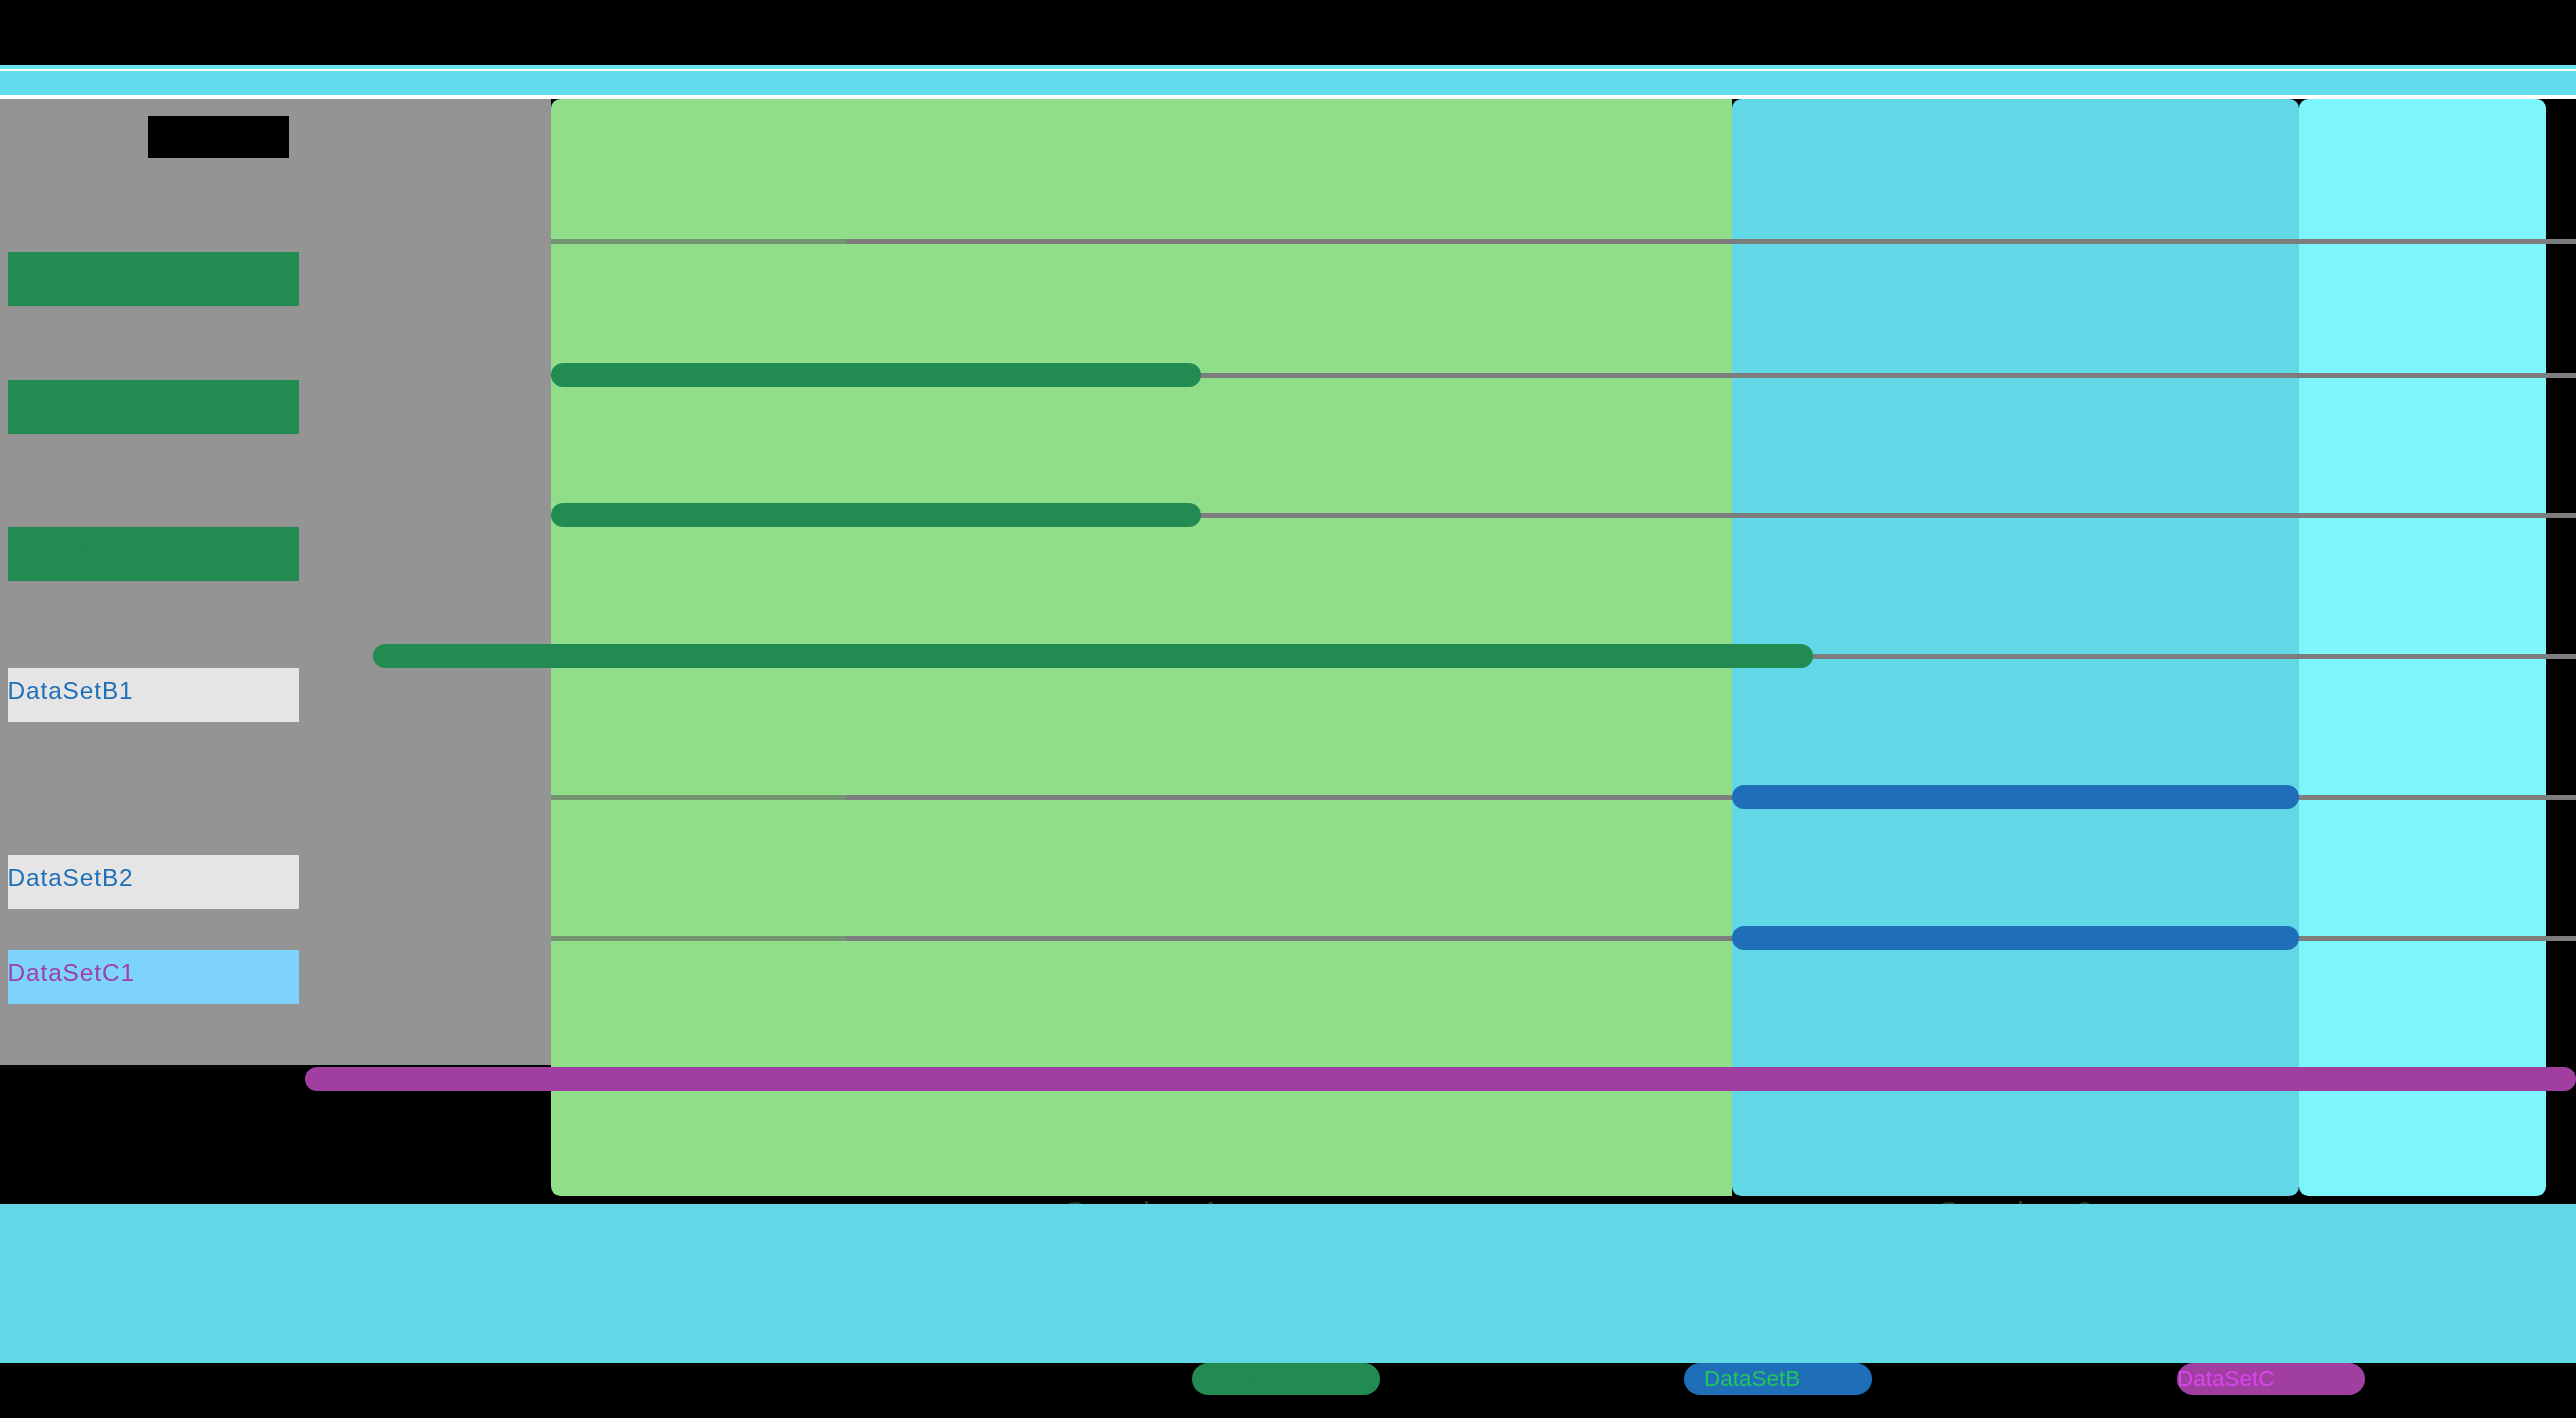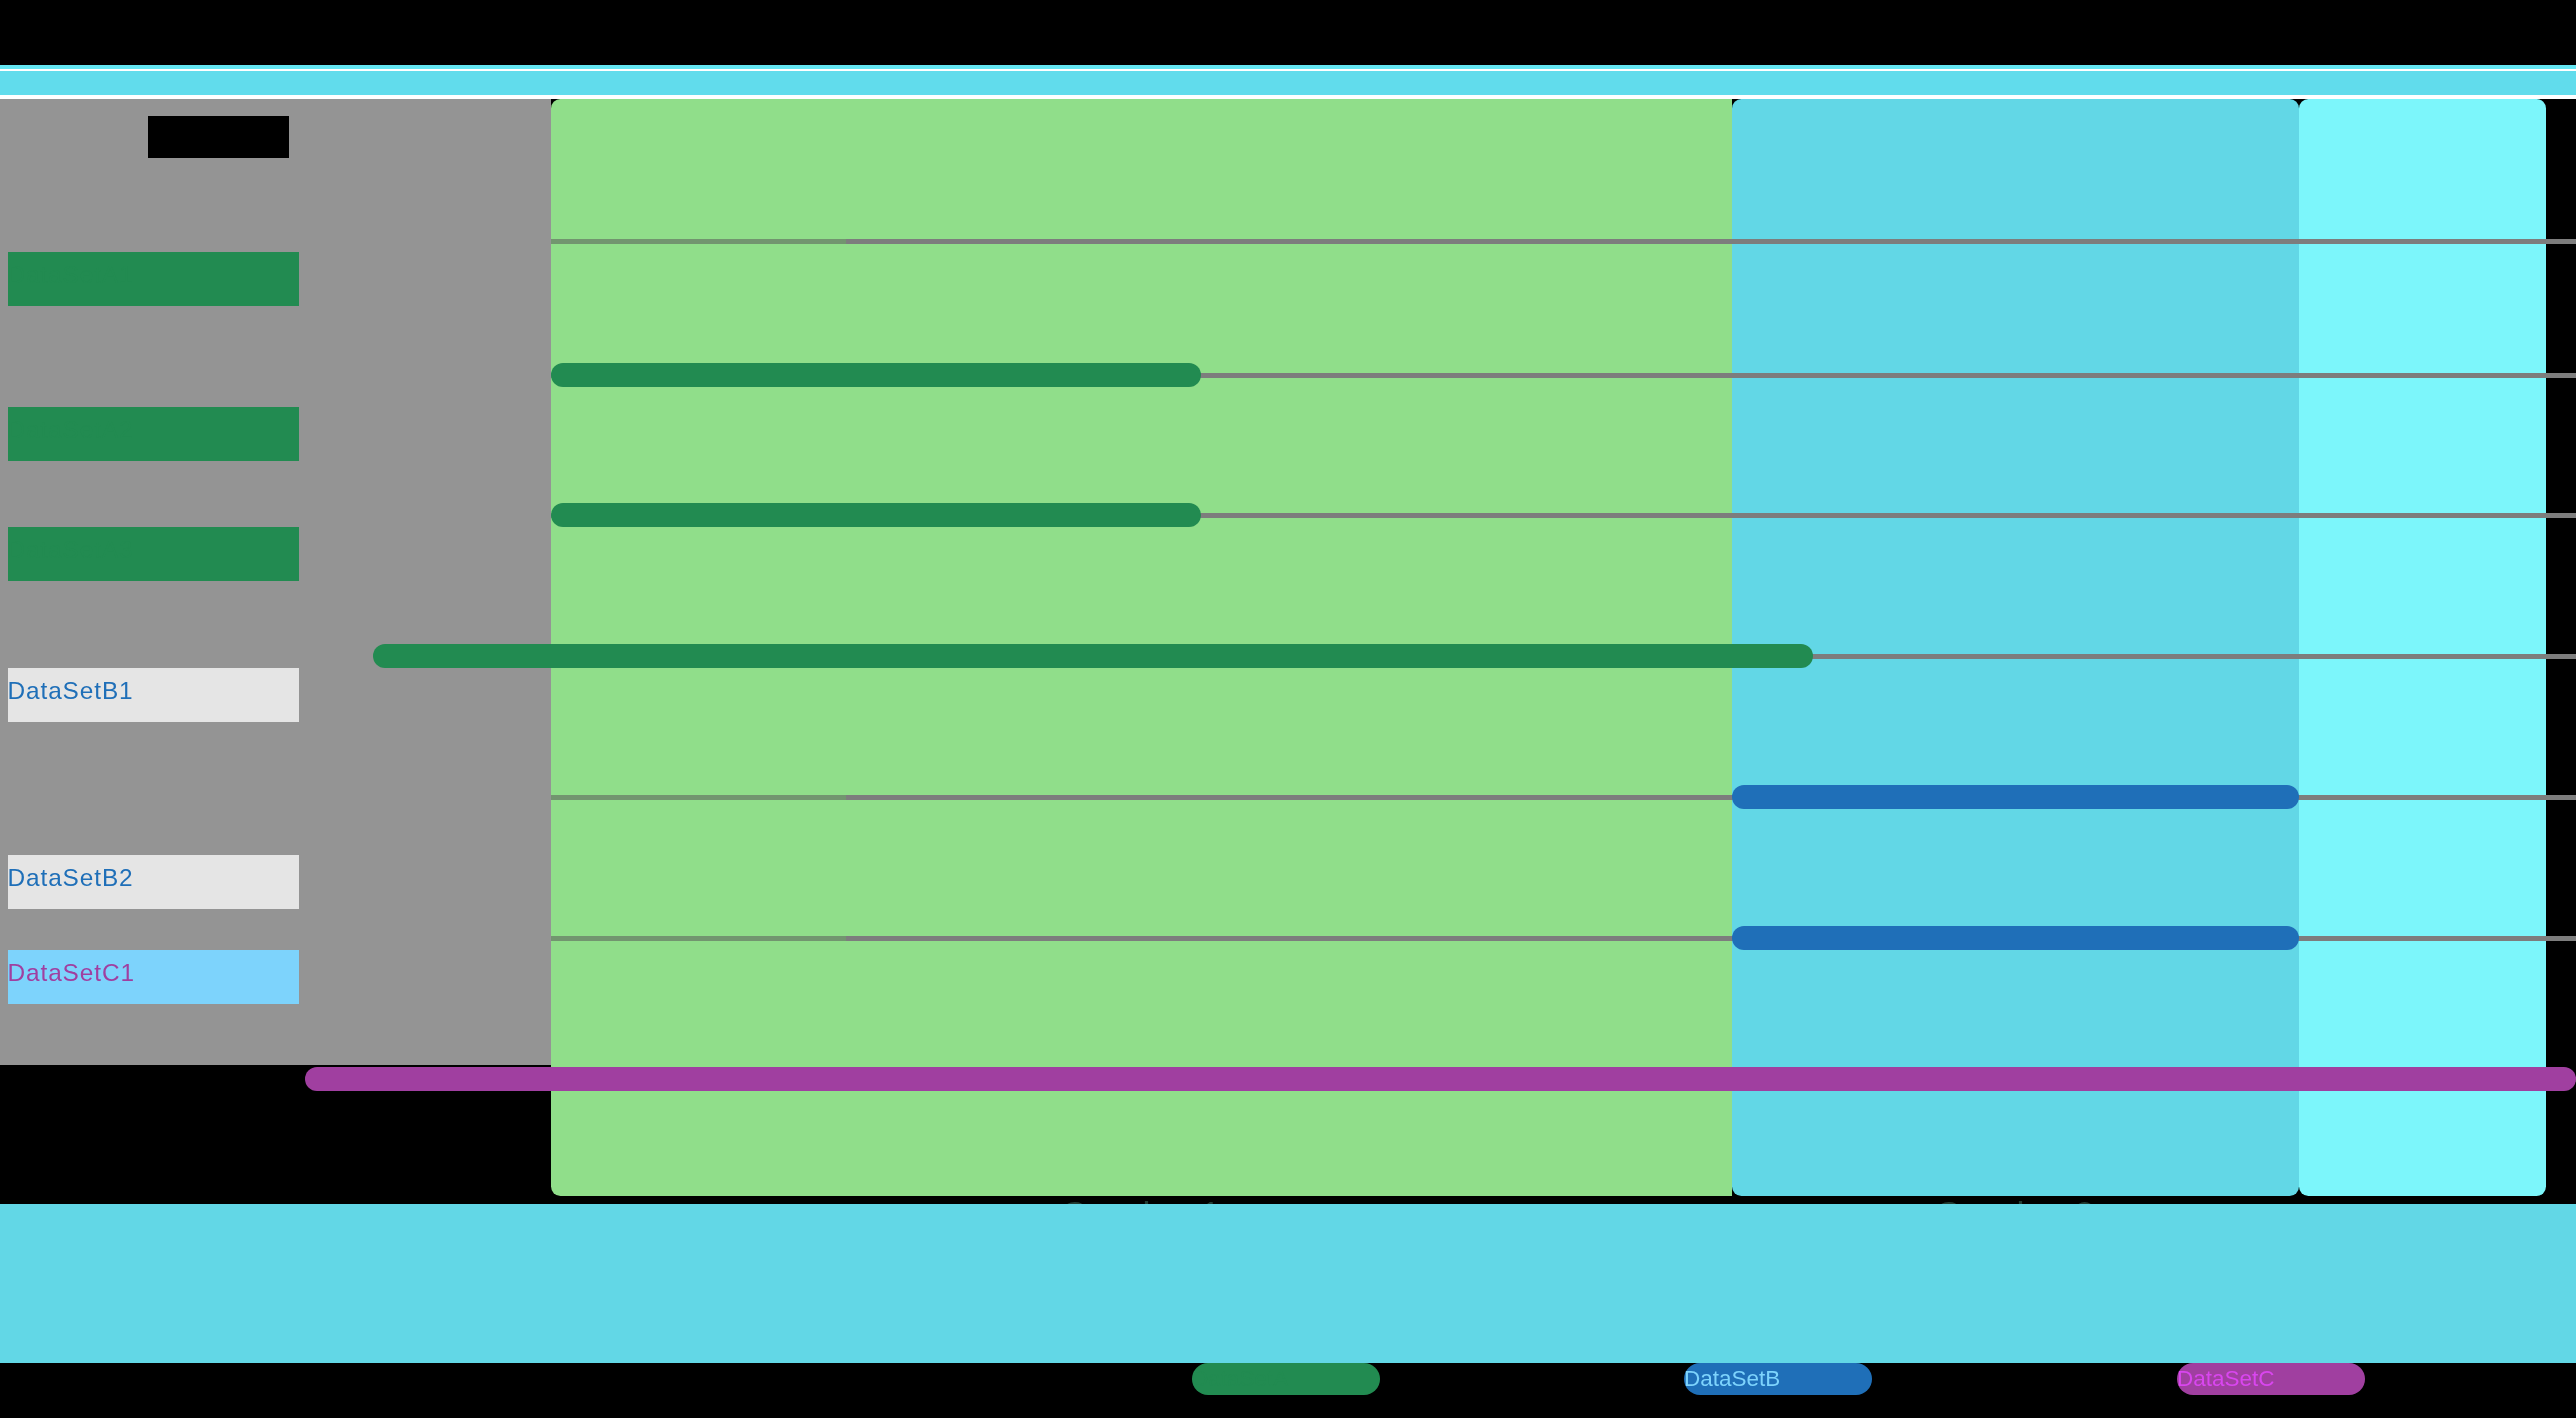--- a/index.html
+++ b/index.html
@@ -70,39 +70,39 @@
   
   #legend{position:absolute;left:0;top:1363px;width:2576px;height:56px;background:#000;}
   .legend-item{position:absolute;top:0;height:32px;}
   .legend-swatch{position:absolute;left:0;top:0;width:188px;height:32px;border-radius:16px;}
   .legend-swatch.green{background:#228b51;}
   .legend-swatch.blue{background:#1f6fb8;}
   .legend-swatch.magenta{background:#a03fa0;}
   .legend-text{position:absolute;left:0;top:0;width:188px;height:32px;
     font-size:22.5px;line-height:32px;overflow:hidden;white-space:nowrap;}
   .legend-text.green{color:#228b51;}
-  .legend-text.blue{color:#7dd3fc;}
+  .legend-text.blue{color:#22c55e;margin-left:20px;}
   .legend-text.magenta{color:#d946ef;}
 </style>
 </head>
 <body>
 
 <div id="stage">
 
   <div class="strip" id="strip-a"></div>
   <div class="strip" id="strip-b"></div>
   <div class="strip" id="strip-c"></div>
   <div class="strip" id="strip-d"></div>
 
   <div id="label-panel"></div>
 
   <div id="chart-title">███████</div>
 
   <div class="cat green" style="top:252px">DataSetA1</div>
-  <div class="cat green" style="top:407px">DataSetA2</div>
+  <div class="cat green" style="top:380px">DataSetA2</div>
   <div class="cat green" style="top:527px">DataSetA3</div>
   <div class="cat blue" style="top:668px">DataSetB1</div>
   <div class="cat blue" style="top:855px">DataSetB2</div>
   <div class="cat magenta" style="top:950px">DataSetC1</div>
 
   <div id="plot">
 
     <div class="band" id="band-s1"></div>
     <div class="band" id="band-s2"></div>
     <div class="band" id="band-s3"></div>

